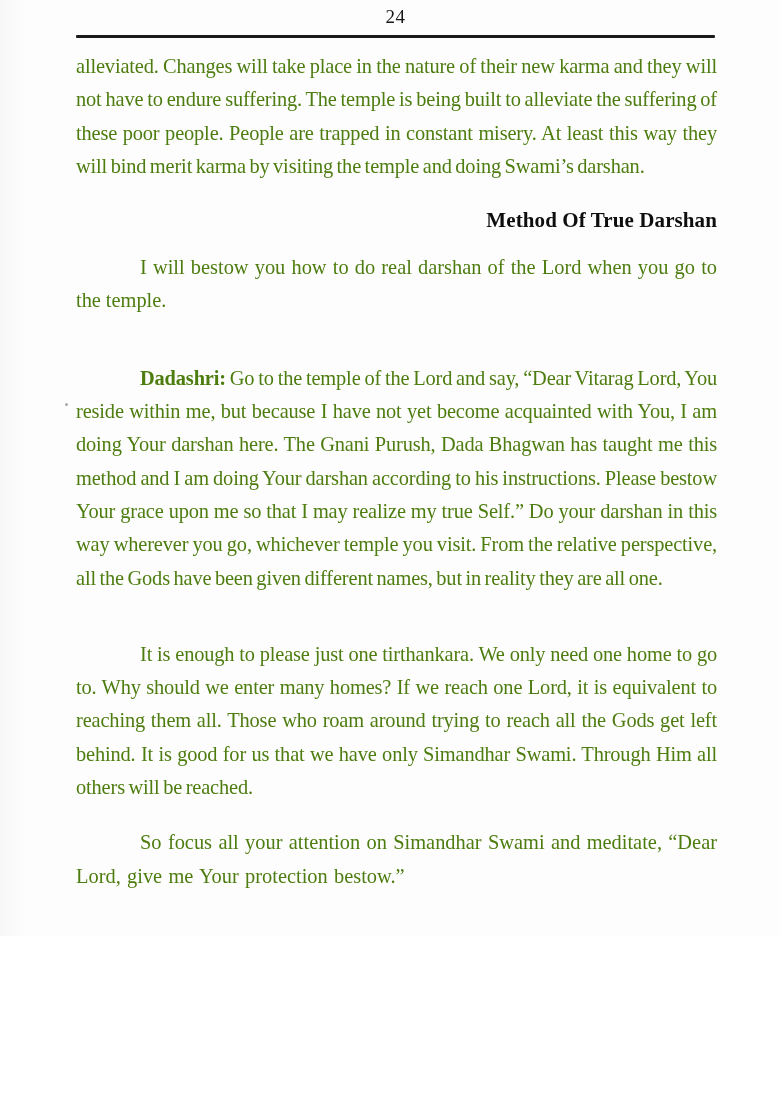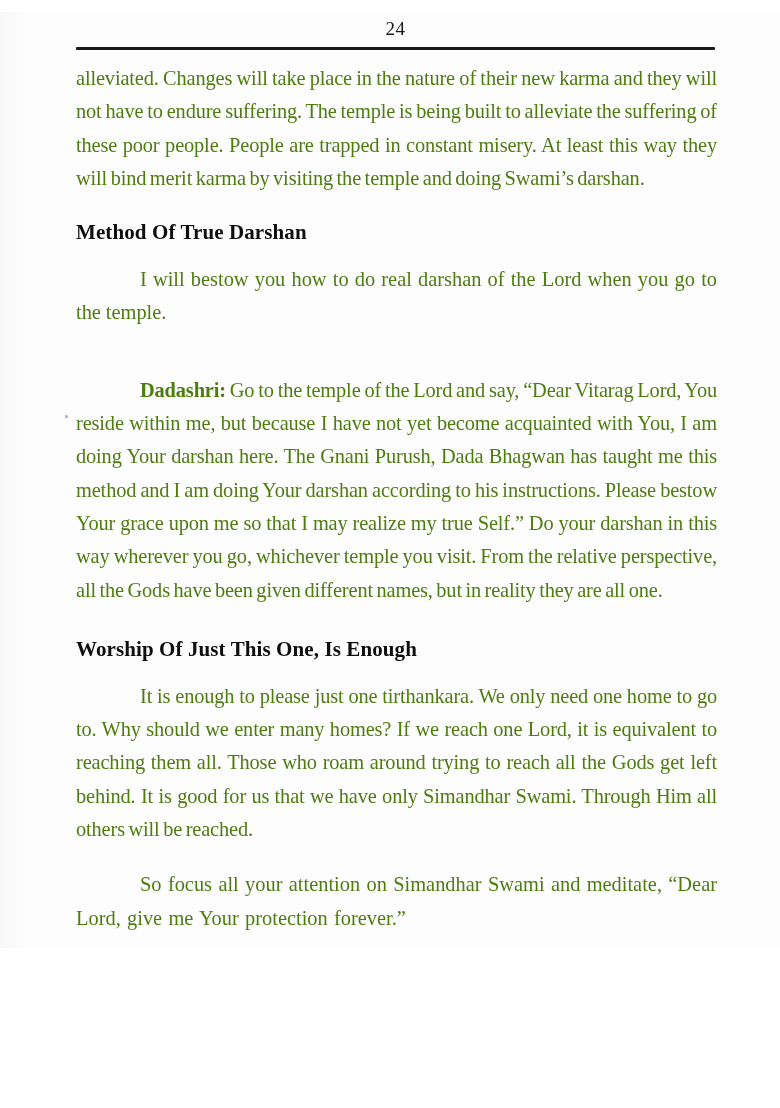--- a/index.html
+++ b/index.html
@@ -7,21 +7,21 @@
     margin: 0;
     padding: 0;
     background: #ffffff;
   }
 
   .page {
     position: relative;
     width: 780px;
     height: 936px;
     background: #fdfdfd;
-    margin: 12px auto;
+    margin: 0 auto;
     overflow: hidden;
     font-family: "Liberation Serif", "DejaVu Serif", serif;
     color: #121212;
     box-sizing: border-box;
     text-decoration: underline;
   }
 
   
   .page-header {
     position: absolute;
@@ -92,21 +92,21 @@
 
   .gap-sm { height: 16px; }
   .gap-md { height: 22px; }
   .gap-lg { height: 27px; }
 
   h2.section-heading {
     margin: 0;
     font-size: 21px;
     line-height: 30px;
     font-weight: bold;
-    text-align: left;
+    text-align: right;
     letter-spacing: 0.1px;
     color: #0e0e0e;
   }
 
   
   .speck {
     position: absolute;
     left: 65px;
     top: 403px;
     width: 3px;
@@ -155,25 +155,24 @@
 
     <div class="gap-md"></div>
 
 
     <div class="gap-md"></div>
 
     <p class="para indent tight last-line-left"><span class="speaker">Dadashri:</span><span> Go to the temple of the Lord and say, “Dear Vitarag Lord, You reside within me, but because I have not yet become acquainted with You, I am doing Your darshan here.  The Gnani Purush, Dada Bhagwan has taught me this method and I am doing Your darshan according to his instructions. Please bestow Your grace upon me so that I may realize my true Self.”  Do your darshan in this way wherever you go, whichever temple you visit. From the relative perspective, all the Gods have been given different names, but in reality they are all one.</span></p>
 
     <div class="gap-lg"></div>
 
-    <h2 class="section-heading">Worship Of Just This One, Is Enough</h2>
 
     <div class="gap-sm"></div>
 
     <p class="para indent tight last-line-left">It is enough to please just one tirthankara. We only need one home to go to. Why should we enter many homes? If we reach one Lord, it is equivalent to reaching them all.  Those who roam around trying to reach all the Gods get left behind. It is good for us that we have only Simandhar Swami. Through Him all others will be reached.</p>
 
     <div class="gap-md"></div>
 
-    <p class="para indent loose last-line-left">So focus all your attention on Simandhar Swami and meditate, “Dear Lord, give me Your protection forever.”</p>
+    <p class="para indent loose last-line-left">So focus all your attention on Simandhar Swami and meditate, “Dear Lord, give me Your protection bestow.”</p>
 
   </div>
 
 </div>
 
 </body></html>

